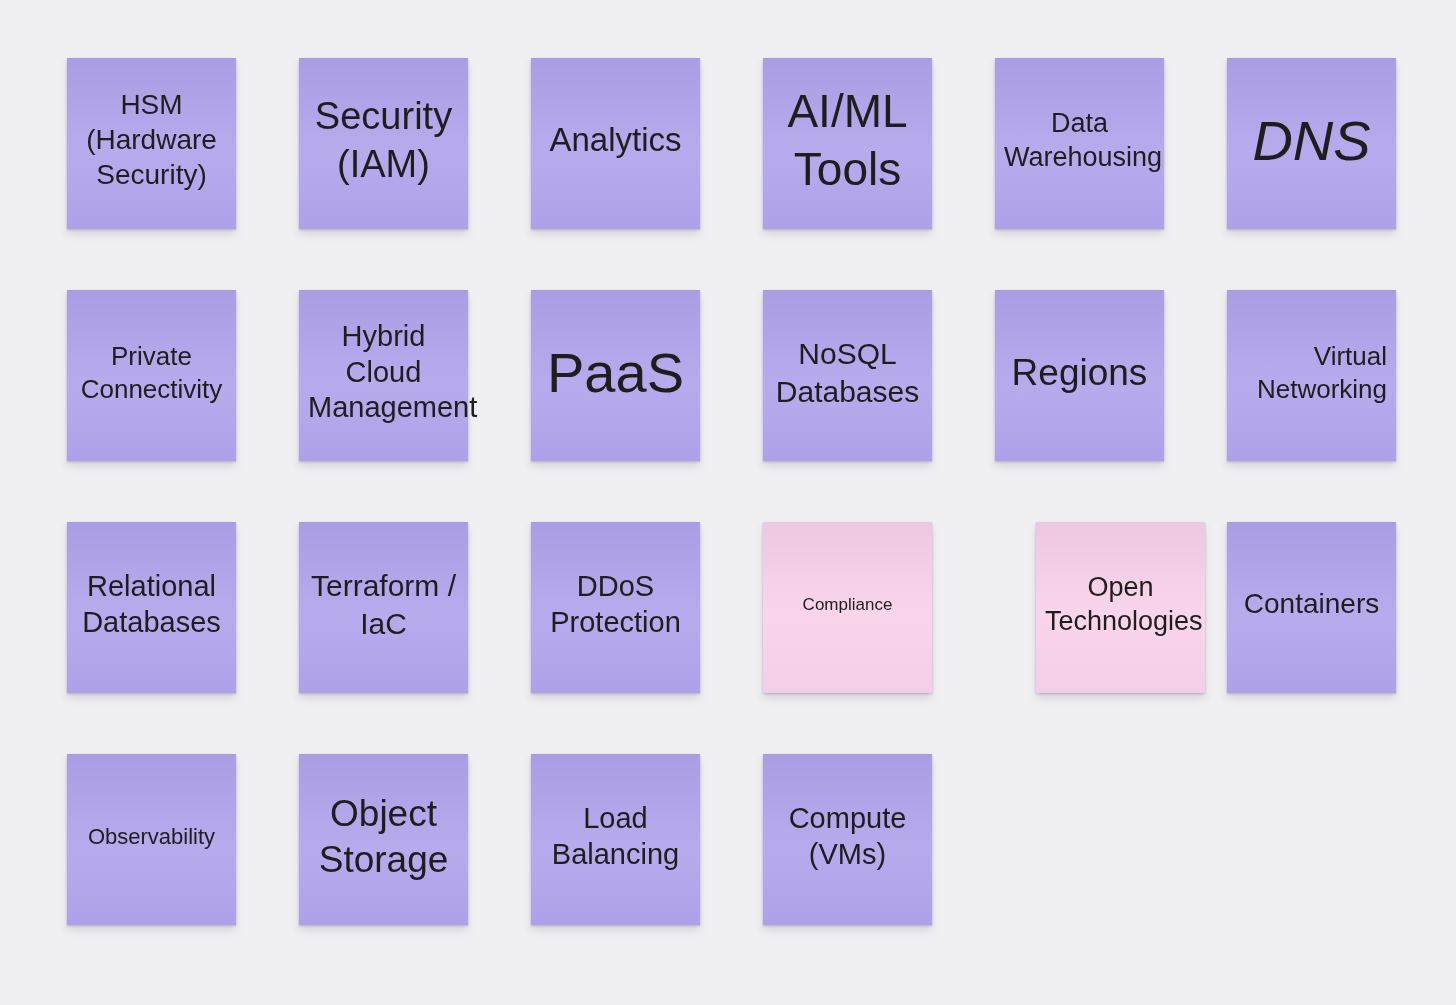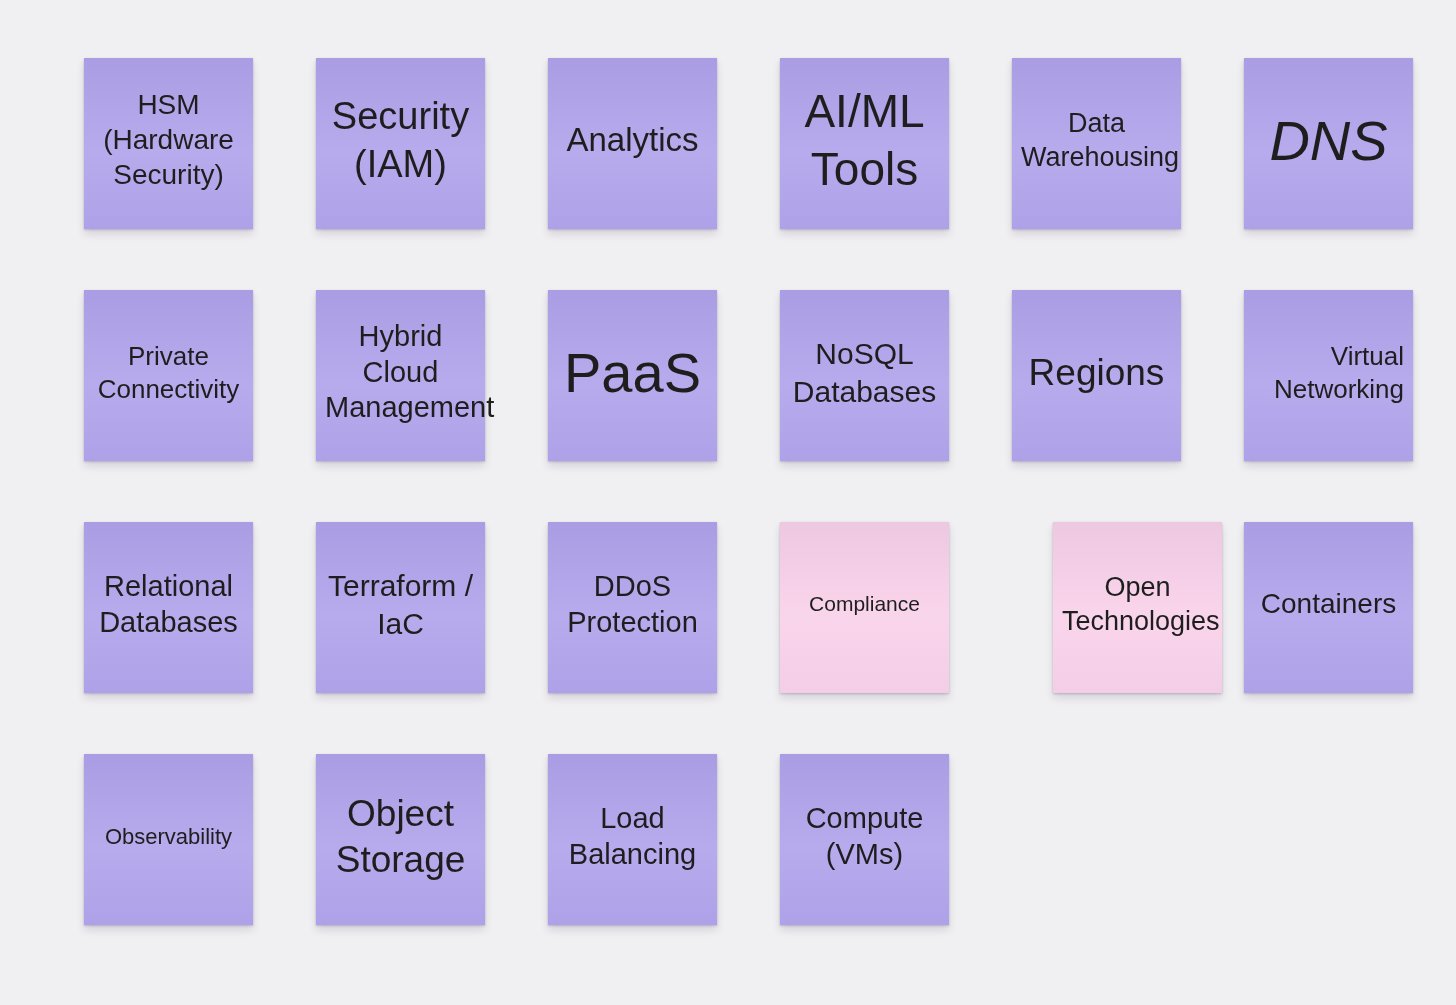--- a/index.html
+++ b/index.html
@@ -12,21 +12,21 @@
   }
   .board {
     position: relative;
     width: 1456px;
     height: 1005px;
     background: var(--board-bg, #f0eff1);
     overflow: hidden;
   }
   .grid {
     position: absolute;
-    left: 84px;
+    left: 67px;
     top: 58px;
     display: grid;
     grid-template-columns: repeat(6, 169px);
     grid-auto-rows: 171px;
     column-gap: 63px;
     row-gap: 61px;
   }
   .note {
     width: 169px;
     height: 171px;
@@ -98,21 +98,21 @@
       </div>
       <div class="note purple" style="font-size: 29px;">
         <span class="note-label">Relational Databases</span>
       </div>
       <div class="note purple" style="font-size: 30px;">
         <span class="note-label">Terraform / IaC</span>
       </div>
       <div class="note purple" style="font-size: 29px;">
         <span class="note-label">DDoS Protection</span>
       </div>
-      <div class="note pink" style="font-size: 21px;">
+      <div class="note pink" style="font-size: 17px;">
         <span class="note-label">Compliance</span>
       </div>
       <div class="note pink" style="font-size: 27px; margin-left: 41px;">
         <span class="note-label">Open Technologies</span>
       </div>
       <div class="note purple" style="font-size: 28px;">
         <span class="note-label">Containers</span>
       </div>
       <div class="note purple" style="font-size: 22px;">
         <span class="note-label">Observability</span>

